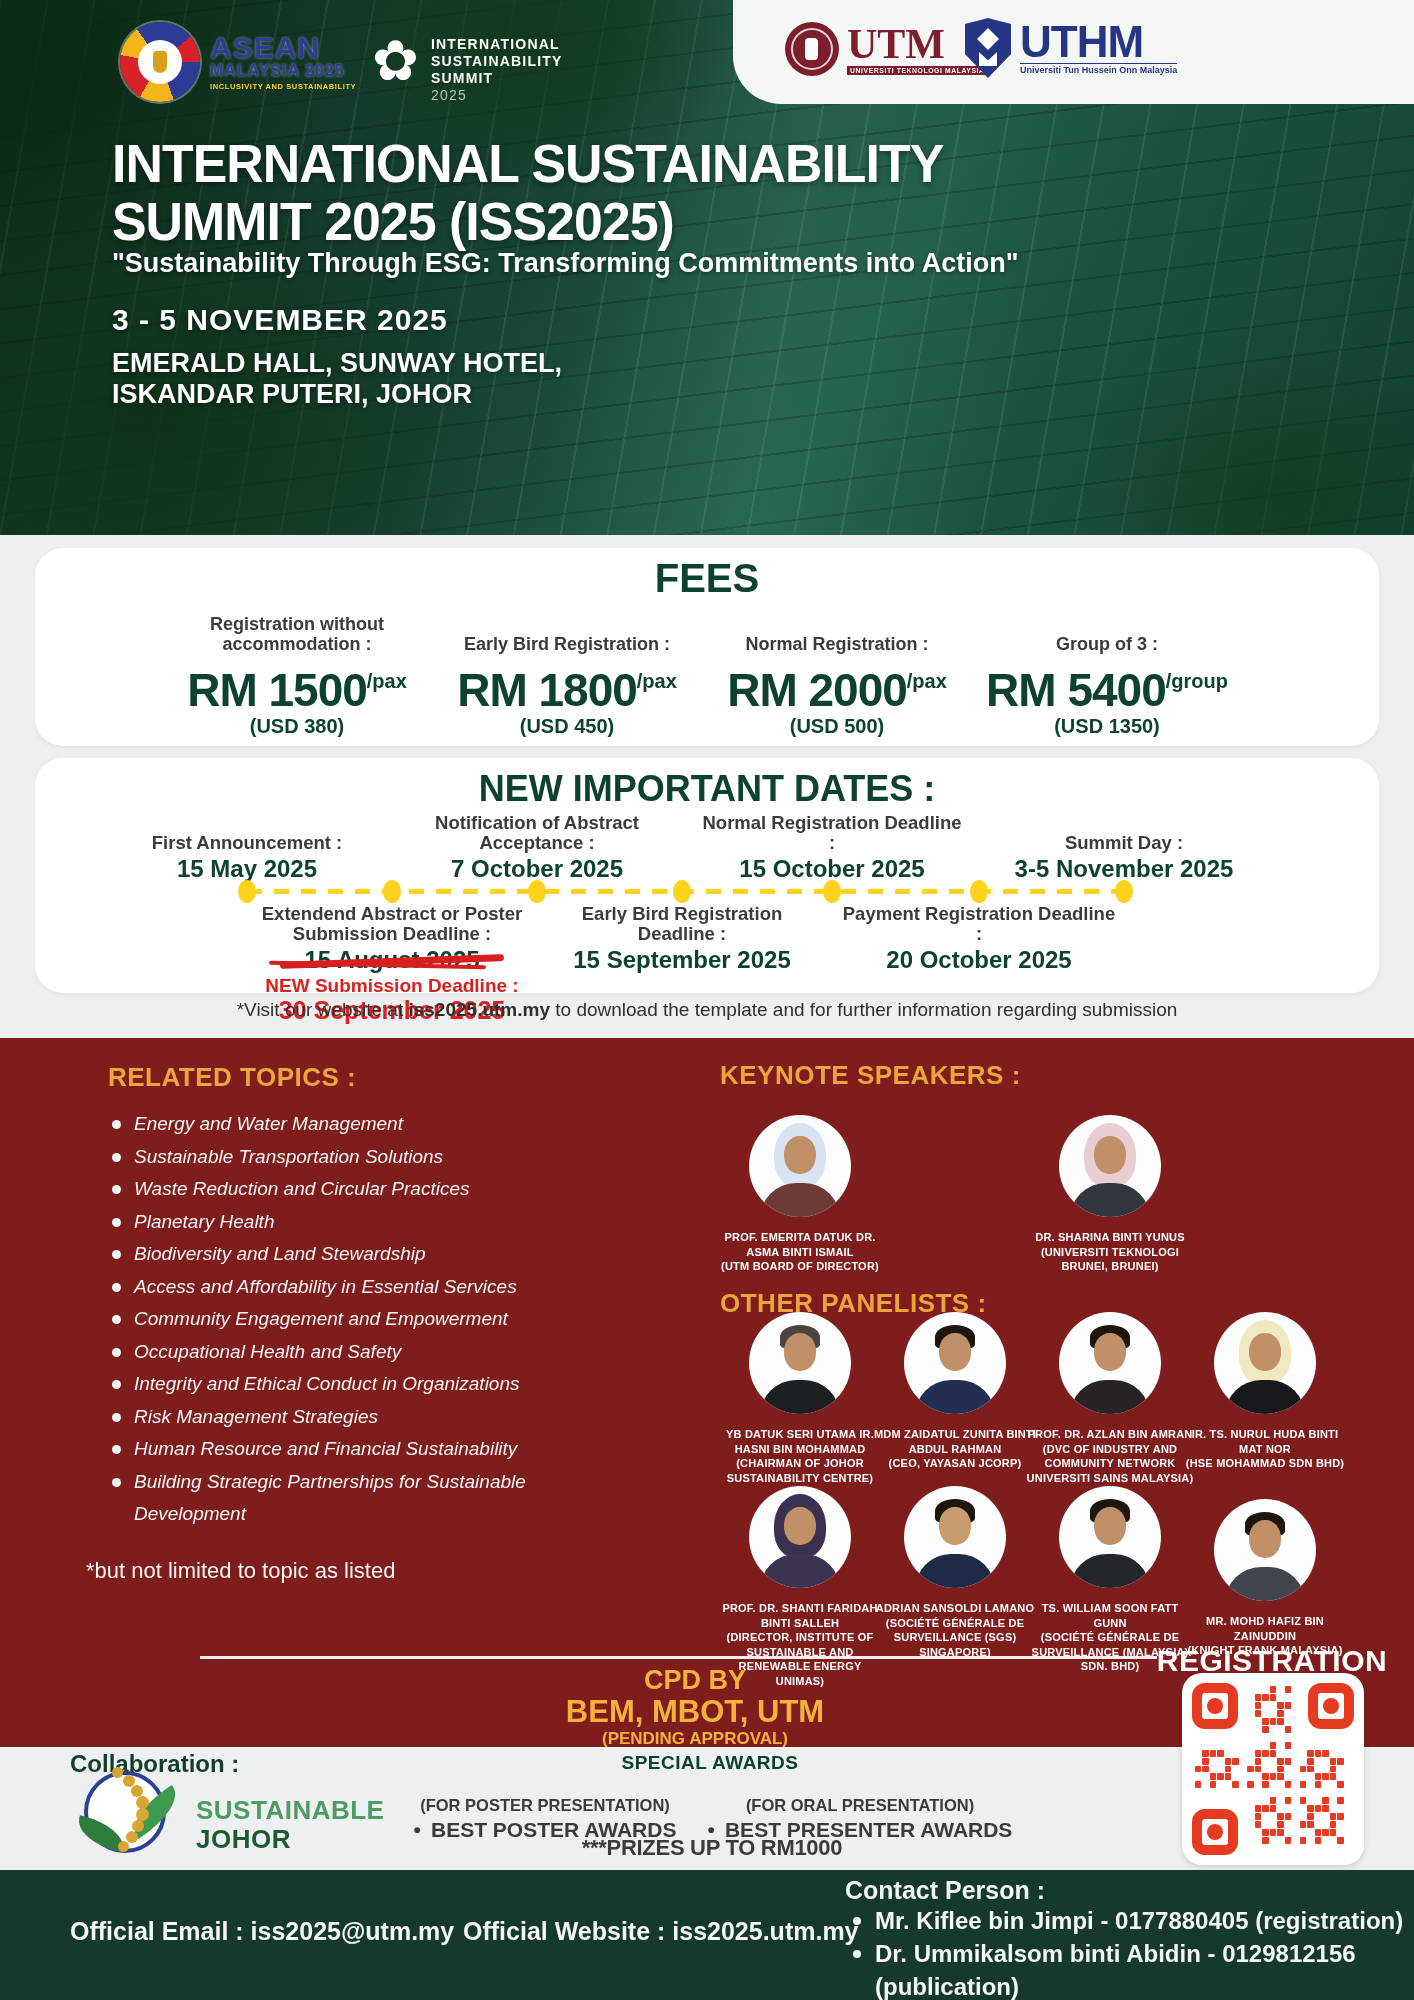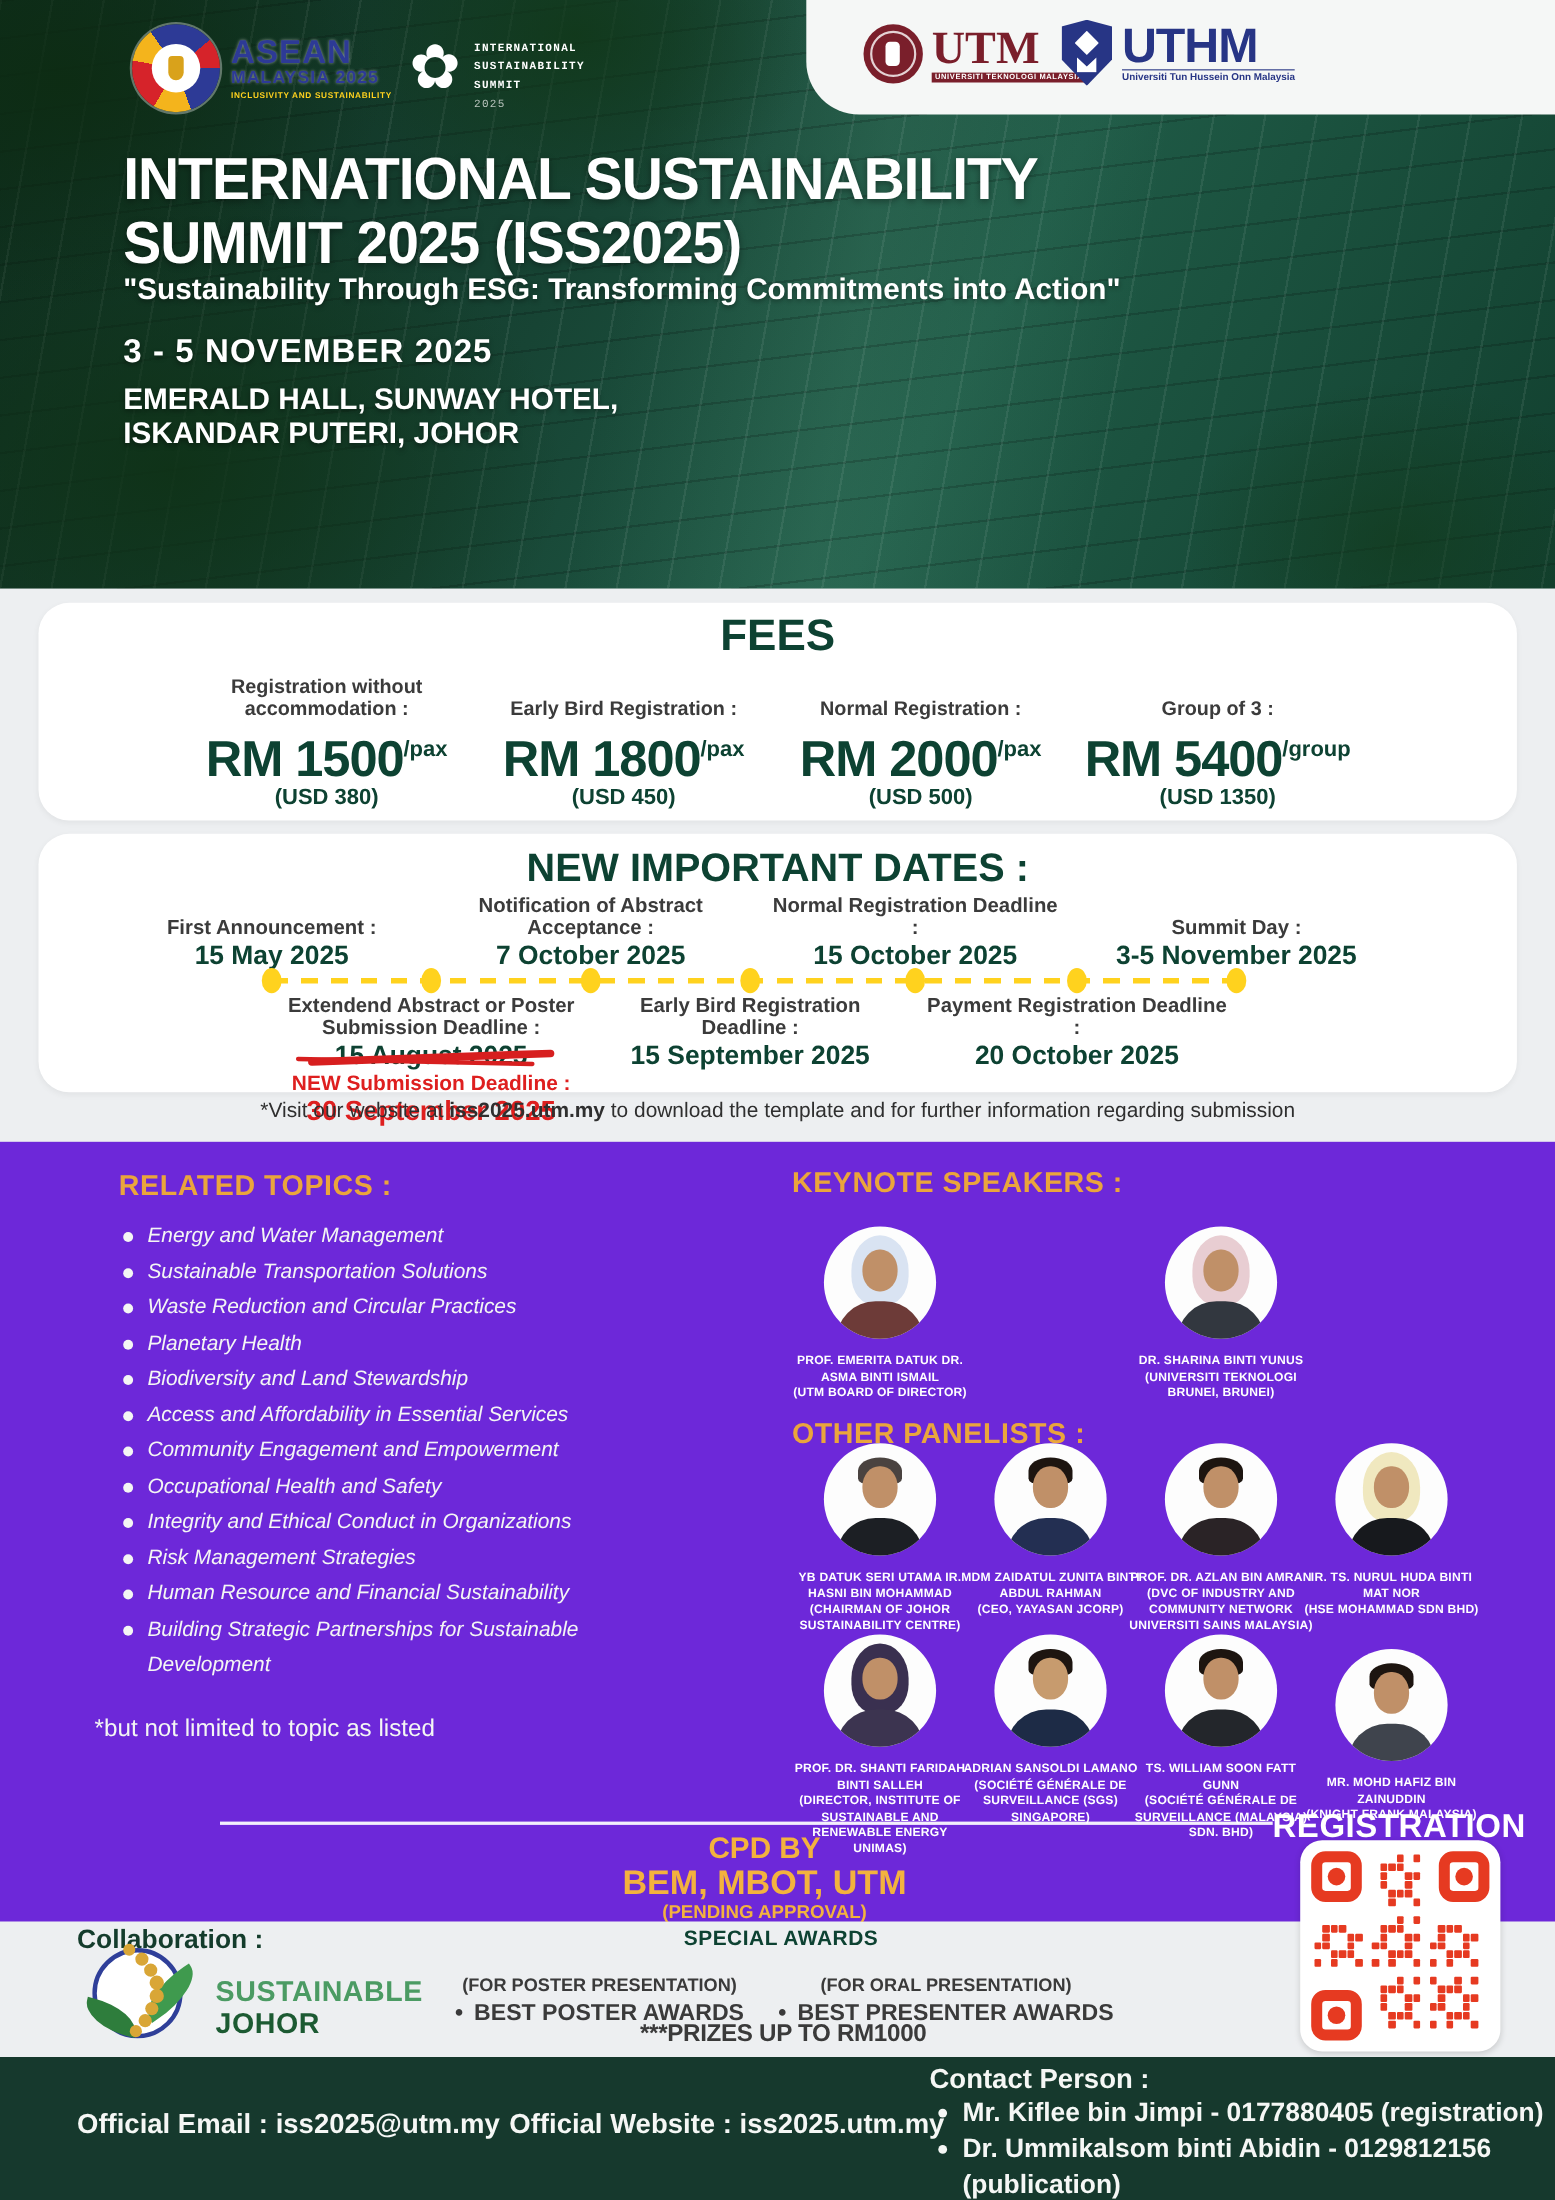--- a/index.html
+++ b/index.html
@@ -37,21 +37,21 @@
   .asean-swirl::after{content:"";position:absolute;left:50%;top:50%;width:14px;height:22px;margin:-11px 0 0 -7px;
       background:#d9a21b;border-radius:4px 4px 8px 8px;}
   .asean-word{font-weight:900;font-size:30px;color:#2d3a96;letter-spacing:1px;line-height:28px;
       text-shadow:0 0 3px rgba(255,255,255,.55);}
   .asean-word2{font-weight:900;font-size:16px;color:#2d3a96;letter-spacing:1px;
       text-shadow:0 0 3px rgba(255,255,255,.55);}
   .asean-tag{font-weight:800;font-size:7.5px;color:#ffd21e;letter-spacing:.6px;margin-top:2px;}
 
   .isslogo{position:absolute;left:372px;top:30px;display:flex;gap:12px;align-items:flex-start;}
   .iss-flake{font-size:56px;line-height:62px;color:#fff;}
-  .iss-text{font-family:Liberation Mono, monospace;color:#fff;font-size:10px;font-weight:700;
+  .iss-text{font-family:Liberation Sans, sans-serif;color:#fff;font-size:14px;font-weight:700;
       letter-spacing:1.2px;line-height:17px;padding-top:6px;}
   .iss-year{color:#b9c4bd;font-weight:400;}
 
   .unis-box{position:absolute;left:733px;top:0;width:681px;height:104px;background:#f5f7f6;
       border-radius:0 0 0 48px;}
   .utm-group{position:absolute;left:52px;top:22px;display:flex;align-items:center;gap:8px;}
   .utm-emblem{width:54px;height:54px;border-radius:50%;background:#7a1f2b;position:relative;flex:0 0 auto;}
   .utm-emblem::before{content:"";position:absolute;inset:6px;border-radius:50%;border:2px solid rgba(255,255,255,.8);}
   .utm-emblem::after{content:"";position:absolute;left:50%;top:50%;width:13px;height:22px;margin:-11px 0 0 -7px;
       background:#fff;border-radius:4px;}
@@ -91,21 +91,21 @@
   .strike-wrap::before{content:"";position:absolute;left:-14%;right:-14%;top:46%;height:7px;
       background:#d71f1f;transform:rotate(-2deg);border-radius:4px;}
   .strike-wrap::after{content:"";position:absolute;left:-20%;right:-4%;top:62%;height:3.5px;
       background:#d71f1f;transform:rotate(1.2deg);border-radius:2px;}
   .tl-new-label{font-size:19px;font-weight:900;color:#de1f1f;line-height:22px;margin-top:2px;}
   .tl-new-date{font-size:25px;font-weight:900;color:#de1f1f;line-height:27px;}
   .note-line{position:absolute;left:0;width:100%;text-align:center;font-size:19px;color:#2f2f2f;}
   .note-line b{font-weight:800;}
 
   
-  .dark{position:absolute;left:0;top:1038px;width:1414px;height:709px;background:#6d28d9;}
+  .dark{position:absolute;left:0;top:1038px;width:1414px;height:709px;background:#7f1d1d;}
   .gold-h{position:absolute;font-size:26px;font-weight:900;color:#eaa53c;letter-spacing:.5px;}
   .topics{position:absolute;left:108px;top:70px;width:480px;}
   .topics li{list-style:none;position:relative;padding-left:26px;font-size:19px;color:#f4f6f4;
       line-height:32.5px;font-style:italic;}
   .topics li::before{content:"";position:absolute;left:4px;top:12px;width:9px;height:9px;border-radius:50%;background:#f4f6f4;}
   .topics ul{margin:0;padding:0;}
   .footnote{position:absolute;left:86px;top:520px;font-size:22px;color:#f4f6f4;}
 
   .card{position:absolute;width:170px;text-align:center;}
   .avatar{position:relative;width:102px;height:102px;border-radius:50%;background:#fdfdfd;overflow:hidden;margin:0 auto;}

